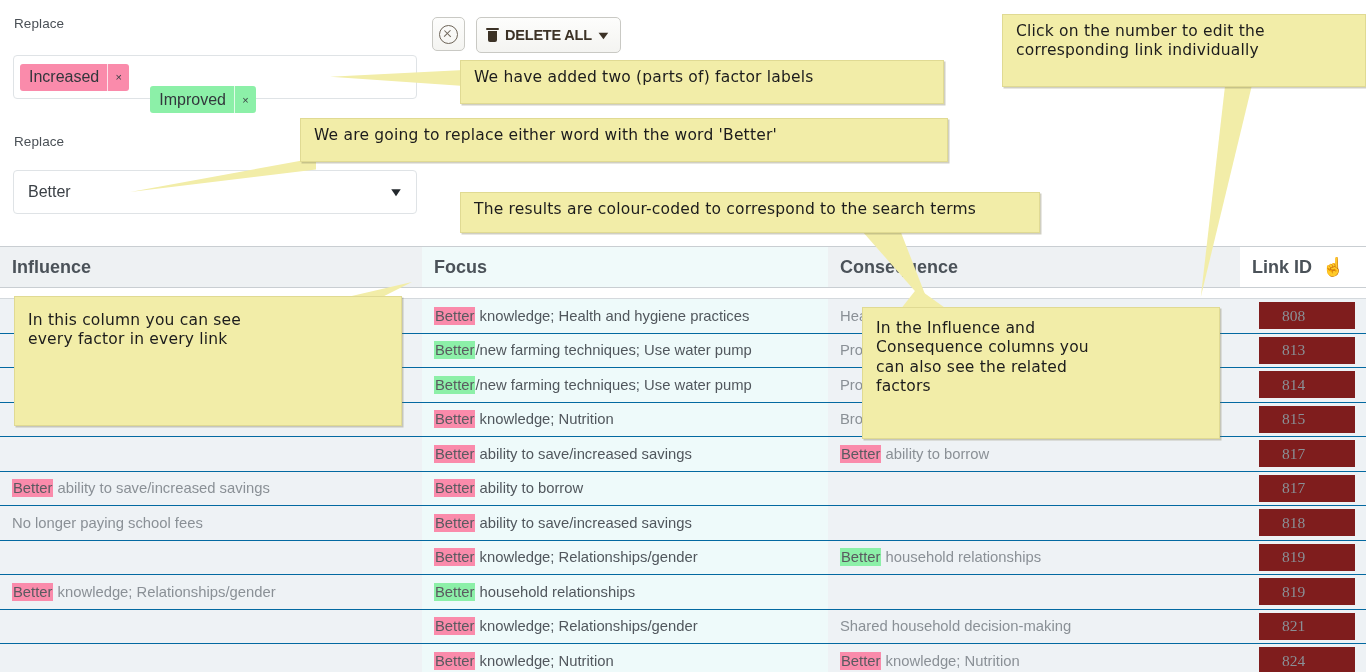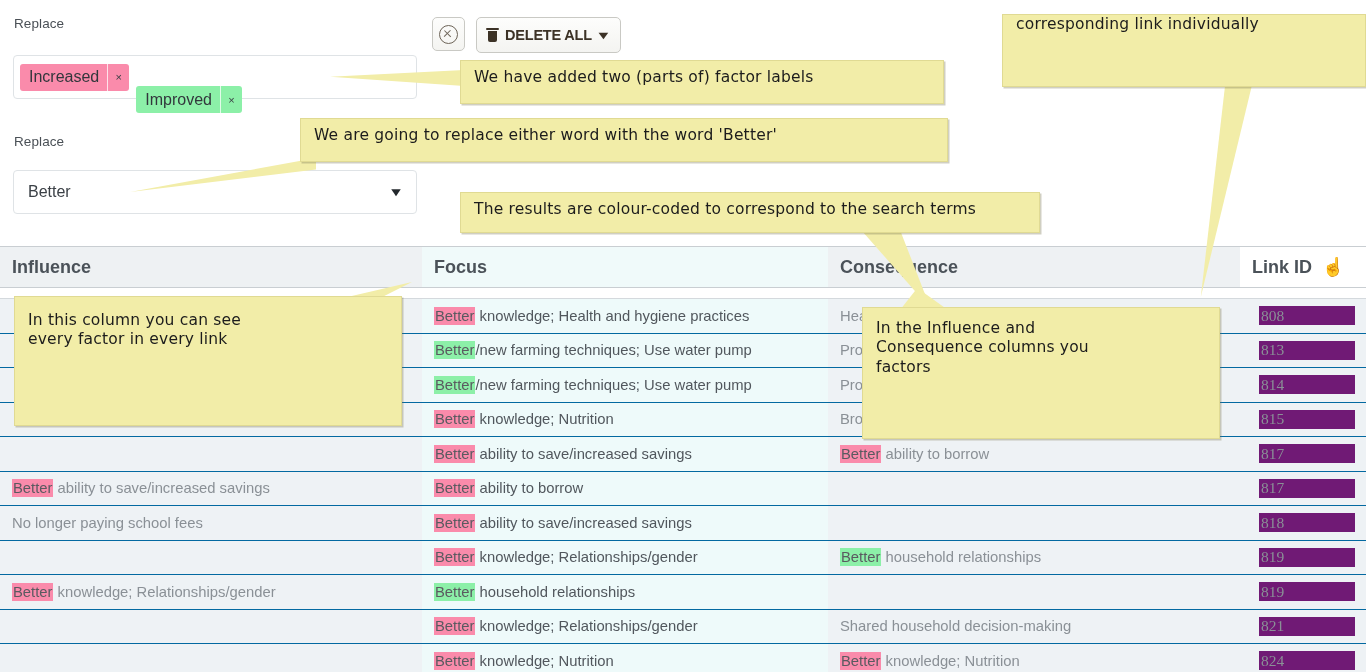--- a/index.html
+++ b/index.html
@@ -39,21 +39,21 @@
     left: 13px; top: 55px;
     width: 404px;
     height: 44px;
     box-sizing: border-box;
     border: 1px solid #dfe3e6;
     border-radius: 4px;
     background: #fff;
     display: flex;
     align-items: center;
     padding: 0 6px;
-    gap: 7px;
+    gap: 21px;
   }
   .chip {
     display: flex;
     align-items: stretch;
     border-radius: 3px;
     height: 27px;
     overflow: hidden;
     font-size: 16px;
   }
   .chip .chip-text {
@@ -204,28 +204,28 @@
     white-space: nowrap;
     overflow: hidden;
   }
   td.inf { background: #eef2f5; color: #8a9096; }
   td.foc { background: #eefafa; color: #51575d; }
   td.con { background: #eef2f5; color: #8a9096; }
   td.lid { background: #eef2f5; padding-left: 0; }
   td.lid .lid-box {
     display: flex;
     align-items: center;
-    height: 19px;
+    height: 27px;
     width: 96px;
     margin-left: 7px;
-    background: #701a75;
+    background: #7f1d1d;
     color: #8a9096;
     font-family: "Liberation Serif", serif;
     font-size: 15.5px;
-    padding-left: 2px;
+    padding-left: 23px;
     box-sizing: border-box;
     cursor: pointer;
   }
   tr.spacer td {
     height: 10px;
     border-bottom: 1px solid #d4d9dd;
     background: #ffffff;
     padding: 0;
   }
   mark.hl-pink  { background: #fa8bab; color: #5a5a60; padding: 1px 1px; }
@@ -426,35 +426,37 @@
 <div class="tail" style="left:130px; top:158px; width:186px; height:34px;
             clip-path: polygon(0% 100%, 100% 0%, 100% 34%);"></div>
 
 <div class="callout" id="co-results">
   <div class="body center">The results are colour-coded to correspond to the search terms</div>
 </div>
 <div class="tail" style="left:862px; top:231px; width:80px; height:78px;
             clip-path: polygon(0% 0%, 48% 0%, 86% 100%);"></div>
 
 <div class="callout" id="co-click">
+  <div class="body center" style="padding-bottom:0;">Click on the number to edit the</div>
   <div class="body center" style="padding-top:0;">corresponding link individually</div>
 </div>
 <div class="tail" style="left:1188px; top:85px; width:64px; height:212px;
             clip-path: polygon(58% 0%, 100% 0%, 20% 100%);"></div>
 
 <div class="callout" id="co-column">
   <div class="body center" style="padding-top:14px;">
     <div>In this column you can see</div>
     <div>every factor in every link</div>
   </div>
 </div>
 <div class="tail" style="left:300px; top:282px; width:112px; height:26px;
             clip-path: polygon(0% 100%, 100% 0%, 54% 100%);"></div>
 
 <div class="callout" id="co-related">
   <div class="body center" style="padding-top:11px;">
     <div>In the Influence and</div>
     <div>Consequence columns you</div>
+    <div>can also see the related</div>
     <div>factors</div>
   </div>
 </div>
 <div class="tail" style="left:900px; top:288px; width:48px; height:22px;
             clip-path: polygon(0% 100%, 36% 0%, 100% 100%);"></div>
 
 </body></html>

